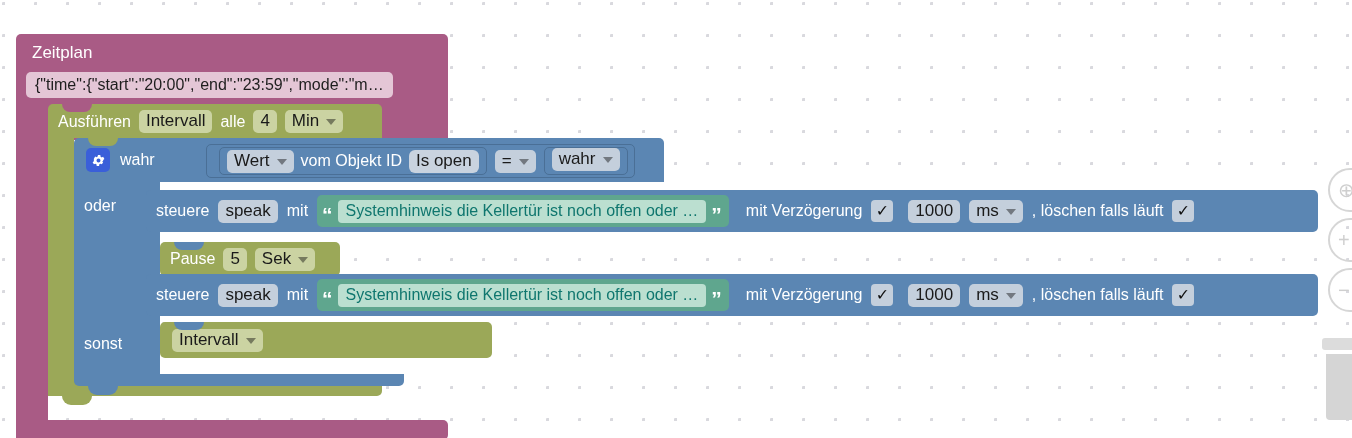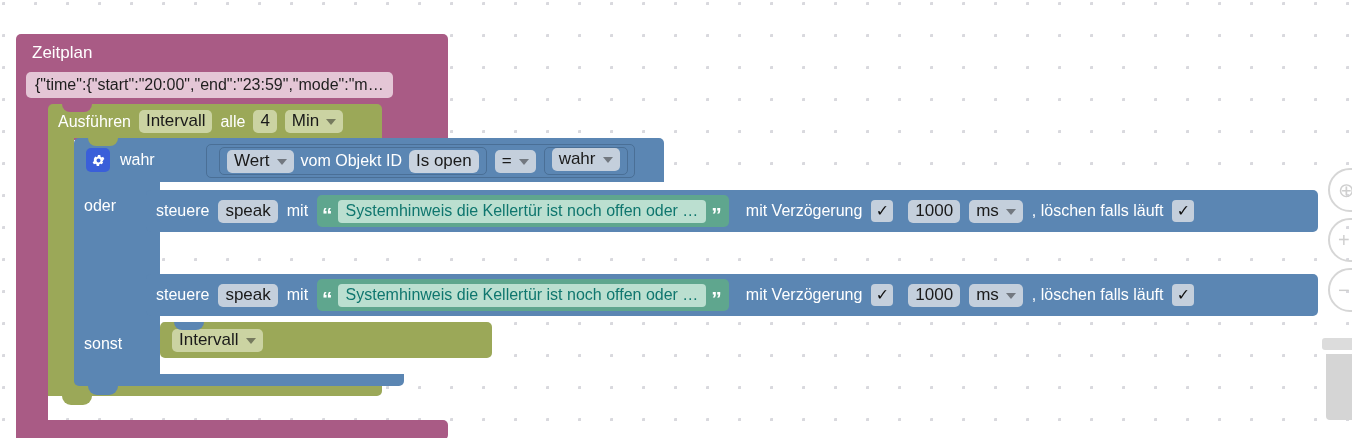--- a/index.html
+++ b/index.html
@@ -419,20 +419,29 @@
       <span class="checkbox">✓</span>
       <span class="field blue-field" style="margin-left:6px;">1000</span>
       <span class="field blue-field">
         <span>ms</span>
         <i class="dd-arrow"></i>
       </span>
       <span class="lbl">, löschen falls läuft</span>
       <span class="checkbox">✓</span>
     </div>
 
+    <div id="pause-block">
+      <div id="pause-topnotch"></div>
+      <span class="lbl">Pause</span>
+      <span class="field olive-field">5</span>
+      <span class="field olive-field">
+        <span>Sek</span>
+        <i class="dd-arrow"></i>
+      </span>
+    </div>
 
     <div class="speak-block" style="top:136px;">
       <span class="lbl">steuere</span>
       <span class="field blue-field">speak</span>
       <span class="lbl">mit</span>
       <div class="text-block">
         <span class="quote">“</span>
         <span class="text-field">Systemhinweis die Kellertür ist noch offen oder …</span>
         <span class="quote">”</span>
       </div>

